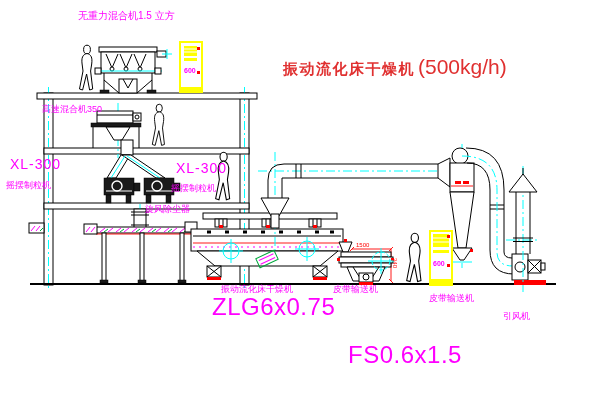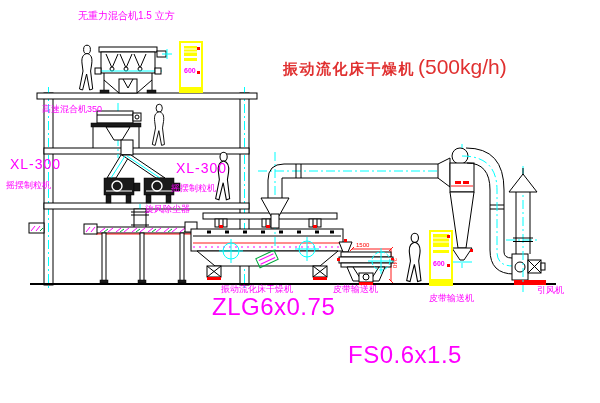--- a/index.html
+++ b/index.html
@@ -314,21 +314,21 @@
 
   <div class="lbl mg small" style="left:145px;top:205px;">旋风除尘器</div>
 
   <div class="lbl mg small" style="left:221px;top:285px;">振动流化床干燥机</div>
   <div class="lbl mg model" style="left:212px;top:295px;">ZLG6x0.75</div>
 
   <div class="lbl mg small" style="left:333px;top:285px;">皮带输送机</div>
   <div class="lbl mg model" style="left:348px;top:295px;margin-top:48px;">FS0.6x1.5</div>
 
   <div class="lbl mg small" style="left:429px;top:294px;">皮带输送机</div>
-  <div class="lbl mg small" style="left:503px;top:286px;margin-left:34px;">引风机</div>
+  <div class="lbl mg small" style="left:503px;top:312px;">引风机</div>
 
   <div class="lbl rd tinytxt" style="left:356px;top:242px;">1500</div>
   <div class="lbl rd tinytxt vert" style="left:392px;top:258px;">340</div>
 
   <div class="lbl mg cabtxt" style="left:184px;top:67px;">600</div>
   <div class="lbl mg cabtxt" style="left:433px;top:260px;">600</div>
 
 </div>
 
 </body></html>

